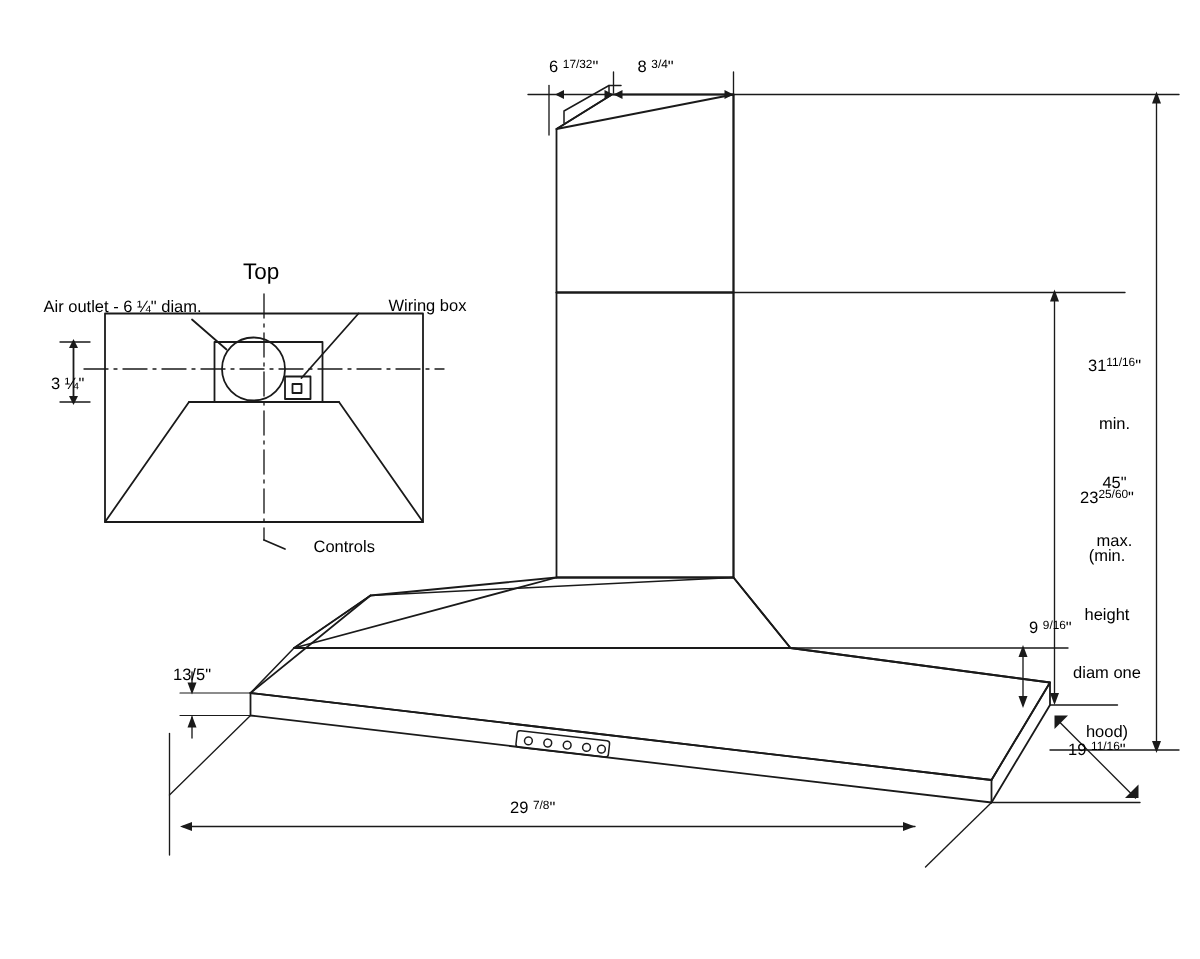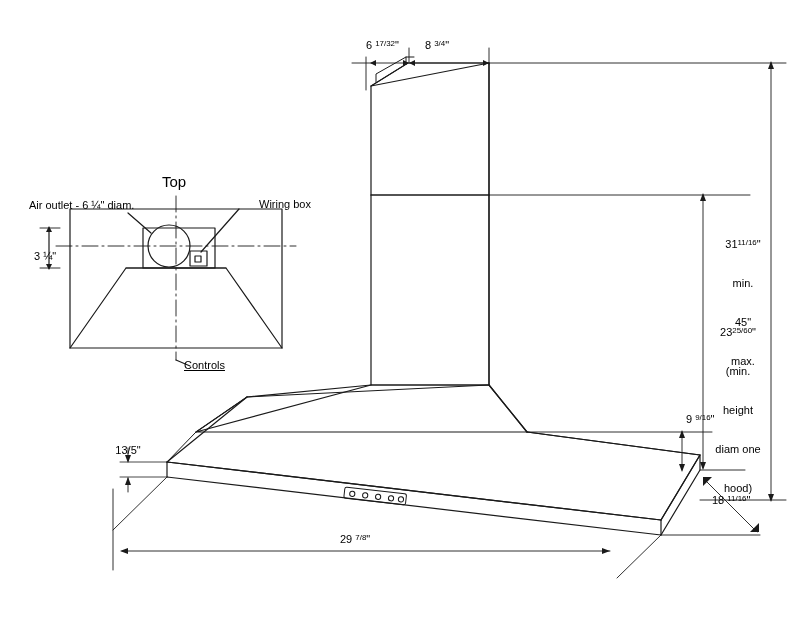--- a/index.html
+++ b/index.html
@@ -176,21 +176,21 @@
       </g>
     </g>
   </svg>
 
   <div class="lbl bold" style="left:162px; top:175px;">Top</div>
 
   <div class="lbl" style="left:29px; top:199px;">Air outlet - 6 ¼" diam.</div>
 
   <div class="lbl" style="left:259px; top:198px;">Wiring box</div>
 
-  <div class="lbl" style="left:184px; top:359px;text-decoration:underline;">Controls</div>
+  <div class="lbl" style="left:209px; top:359px;">Controls</div>
 
   <div class="lbl" style="left:34px; top:250px;">3 ¼"</div>
 
   <div class="lbl" style="left:366px; top:39px; width:48px;"><span>6</span>&nbsp;<span class="frac">17/32</span><span>"</span></div>
 
   <div class="lbl" style="left:425px; top:39px; width:52px;"><span>8</span>&nbsp;<span class="frac">3/4</span><span>"</span></div>
 
 
   <div class="lbl ctr" style="left:709px; top:212px; width:68px;">
     <div><span>31</span><span class="frac">11/16</span><span>"</span></div>
@@ -202,19 +202,19 @@
   <div class="lbl ctr" style="left:705px; top:300px; width:66px;">
     <div><span>23</span><span class="frac">25/60</span><span>"</span></div>
     <div>(min.</div>
     <div>height</div>
     <div>diam one</div>
     <div>hood)</div>
   </div>
 
   <div class="lbl" style="left:686px; top:413px;"><span>9</span>&nbsp;<span class="frac">9/16</span><span>"</span></div>
 
-  <div class="lbl" style="left:712px; top:494px;"><span>18</span>&nbsp;<span class="frac">11/16</span><span>"</span></div>
+  <div class="lbl" style="left:712px; top:494px;"><span>19</span>&nbsp;<span class="frac">11/16</span><span>"</span></div>
 
   <div class="lbl ctr" style="left:104px; top:444px; width:48px;"><span>13</span><span>/5</span><span>"</span></div>
 
   <div class="lbl" style="left:340px; top:533px;"><span>29</span>&nbsp;<span class="frac">7/8</span><span>"</span></div>
 
 </div>
 
 </body></html>

